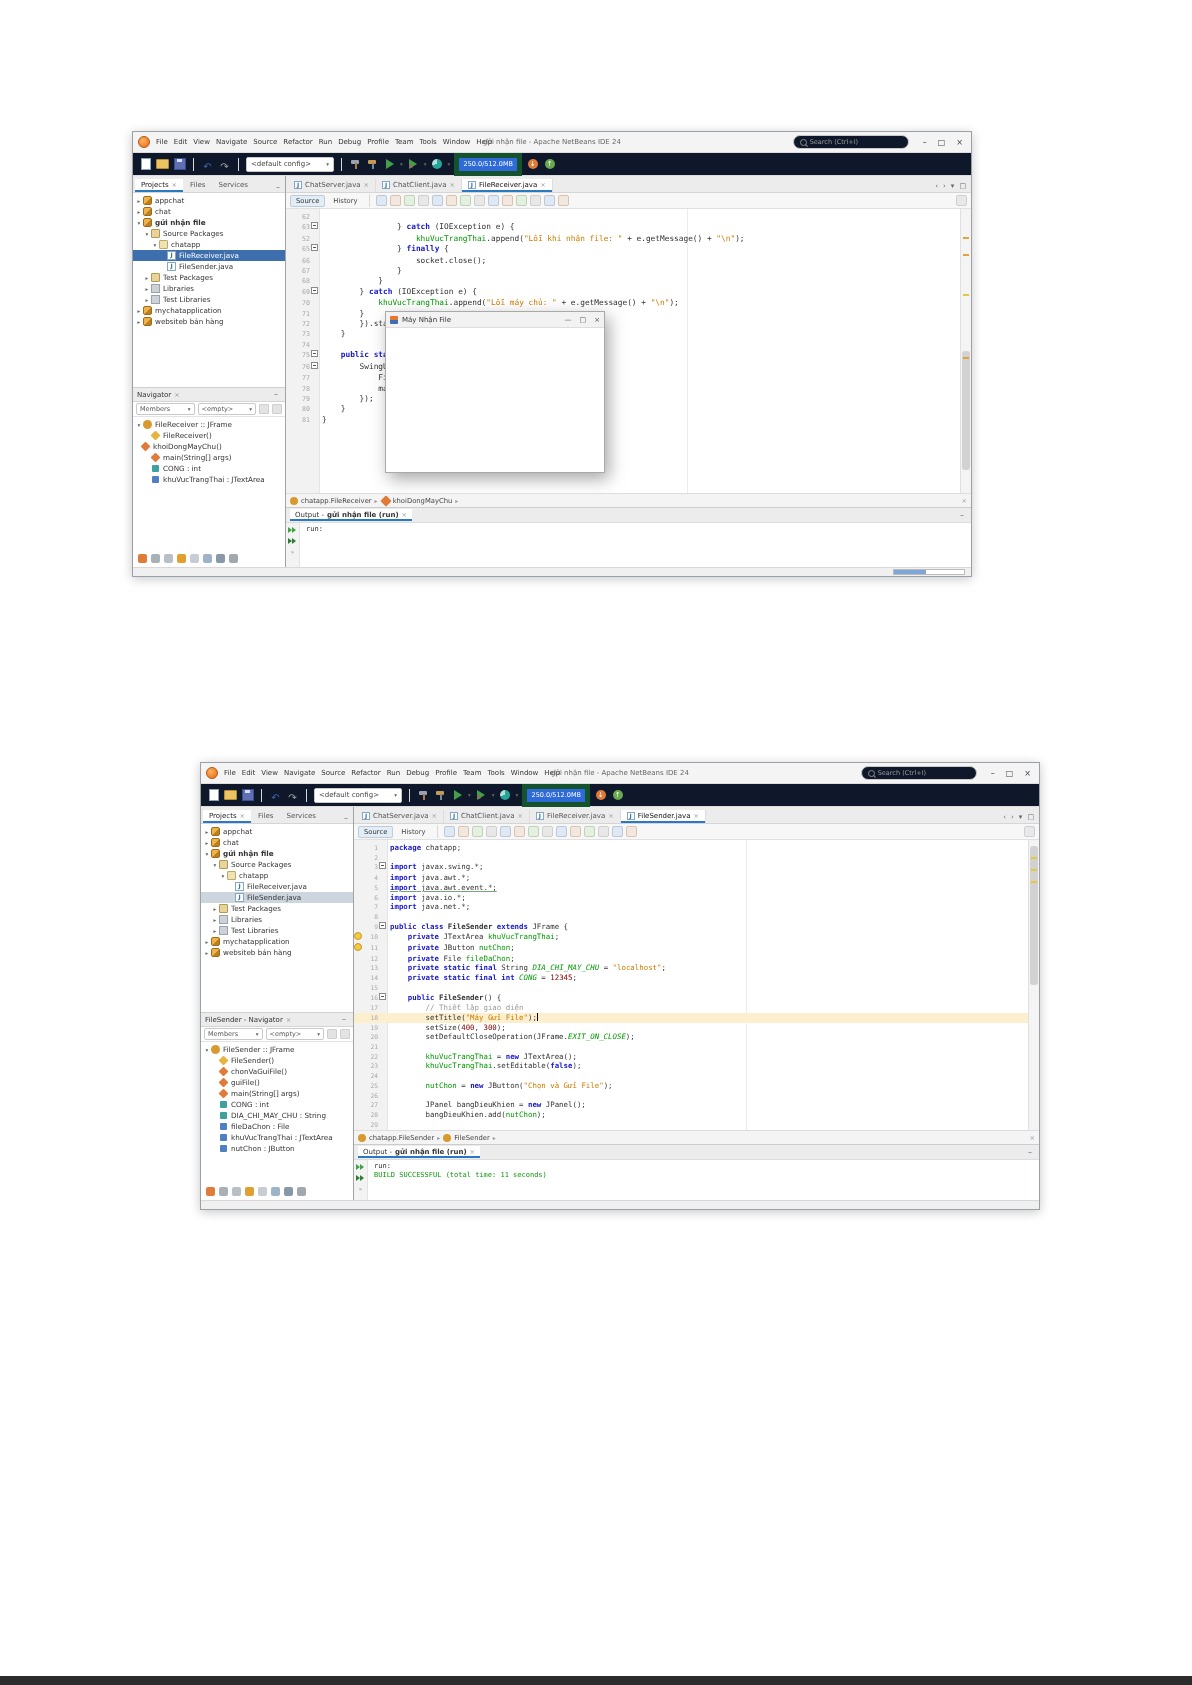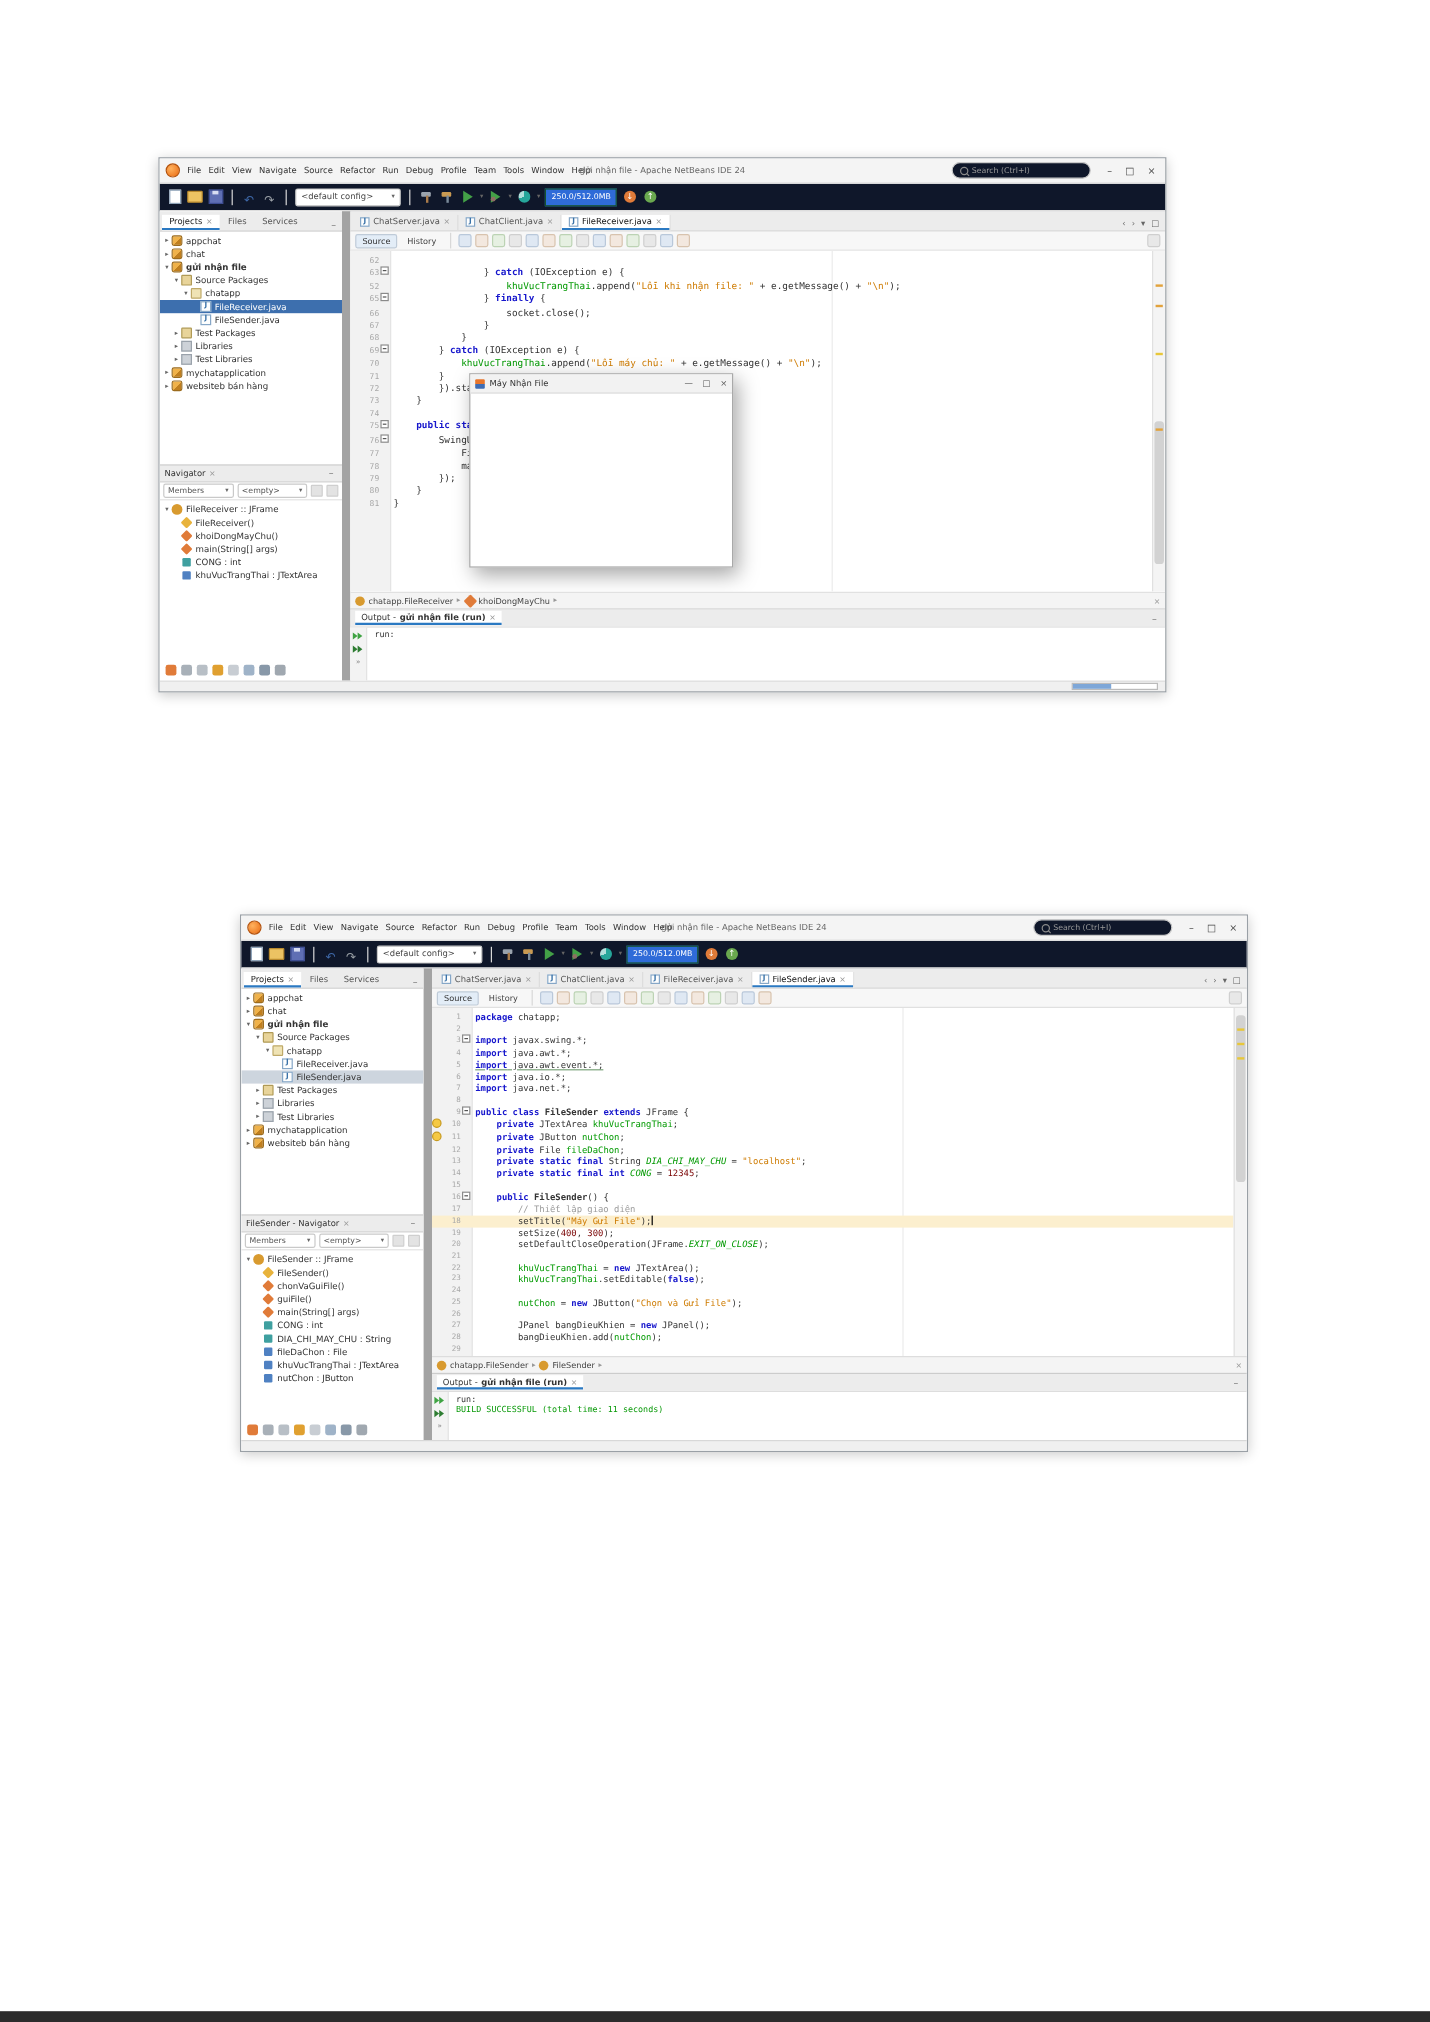--- a/index.html
+++ b/index.html
@@ -51,26 +51,26 @@
   .i-debug-project-icon::after{content:"";position:absolute;left:-8px;top:0;width:4px;height:4px;background:#8d6e63;border-radius:50%}
   .i-profile-project-icon{width:10px;height:10px;border-radius:50%;background-color:#26a69a;
        background-image:conic-gradient(#26a69a 0 70%,#b2dfdb 70% 100%)}
   .i-git-pull-icon{width:10px;height:10px;border-radius:50%;background:#e07b39;color:#fff;display:flex;align-items:center;justify-content:center;font-size:7px}
   .i-git-pull-icon::before{content:"↓"}
   .i-git-push-icon{width:10px;height:10px;border-radius:50%;background:#6aa84f;color:#fff;display:flex;align-items:center;justify-content:center;font-size:7px}
   .i-git-push-icon::before{content:"↑"}
   .config-box{display:flex;align-items:center;gap:3px;background:#fff;border:1px solid #c9c9c9;height:13px;
               padding:0 4px;font-size:7px;color:#444;border-radius:2px;flex:none;min-width:78px;justify-content:space-between}
   .memory-box{height:13px;min-width:52px;background:#2f6bd8;color:#fff;font-size:6.5px;display:flex;
-              align-items:center;justify-content:center;padding:0 3px;border:1px solid #14532d;flex:none}
+              align-items:center;justify-content:center;padding:0 3px;border:5px solid #14532d;flex:none}
   .drop-caret{font-size:5.5px;color:#666}
 
   
   .main{flex:1;display:flex;min-height:0}
-  .left-col{width:152px;flex:none;border-right:7px solid #a3a3a3;display:flex;flex-direction:column;background:#fff;position:relative;overflow:hidden}
+  .left-col{width:152px;flex:none;border-right:1px solid #a3a3a3;display:flex;flex-direction:column;background:#fff;position:relative;overflow:hidden}
   .panel-tabs{height:16px;flex:none;display:flex;align-items:flex-end;background:#ececec;border-bottom:1px solid #d5d5d5;padding:0 2px}
   .ptabs-inner{display:flex;gap:1px;align-items:flex-end;flex:1}
   .ptab{font-size:7px;padding:2px 6px 3px;color:#555;display:flex;gap:3px;align-items:center;white-space:nowrap}
   .ptab.active{background:#fff;color:#222;box-shadow:inset 0 -2px 0 #2b79c2}
   .close{color:#999;font-size:6.5px}
   .panel-min{color:#777;font-size:8px;padding:0 3px}
 
   .tree{padding:2px 0;overflow:hidden}
   #win0 .projects-tree{height:190px}
   #win1 .projects-tree{height:184px}
@@ -377,21 +377,21 @@
           <div class="trow" style="padding-left: 2px;">
             <span class="chev">▾</span>
             <span class="ti ti-class"></span>
             <span class="tlabel">FileReceiver :: JFrame</span>
           </div>
           <div class="trow" style="padding-left: 10px;">
             <span class="chev"></span>
             <span class="ti ti-ctor"></span>
             <span class="tlabel">FileReceiver()</span>
           </div>
-          <div class="trow" style="padding-left: 10px;">
+          <div class="trow" style="padding-left: 0;">
             <span class="chev"></span>
             <span class="ti ti-method"></span>
             <span class="tlabel">khoiDongMayChu()</span>
           </div>
           <div class="trow" style="padding-left: 10px;">
             <span class="chev"></span>
             <span class="ti ti-method"></span>
             <span class="tlabel">main(String[] args)</span>
           </div>
           <div class="trow" style="padding-left: 10px;">

